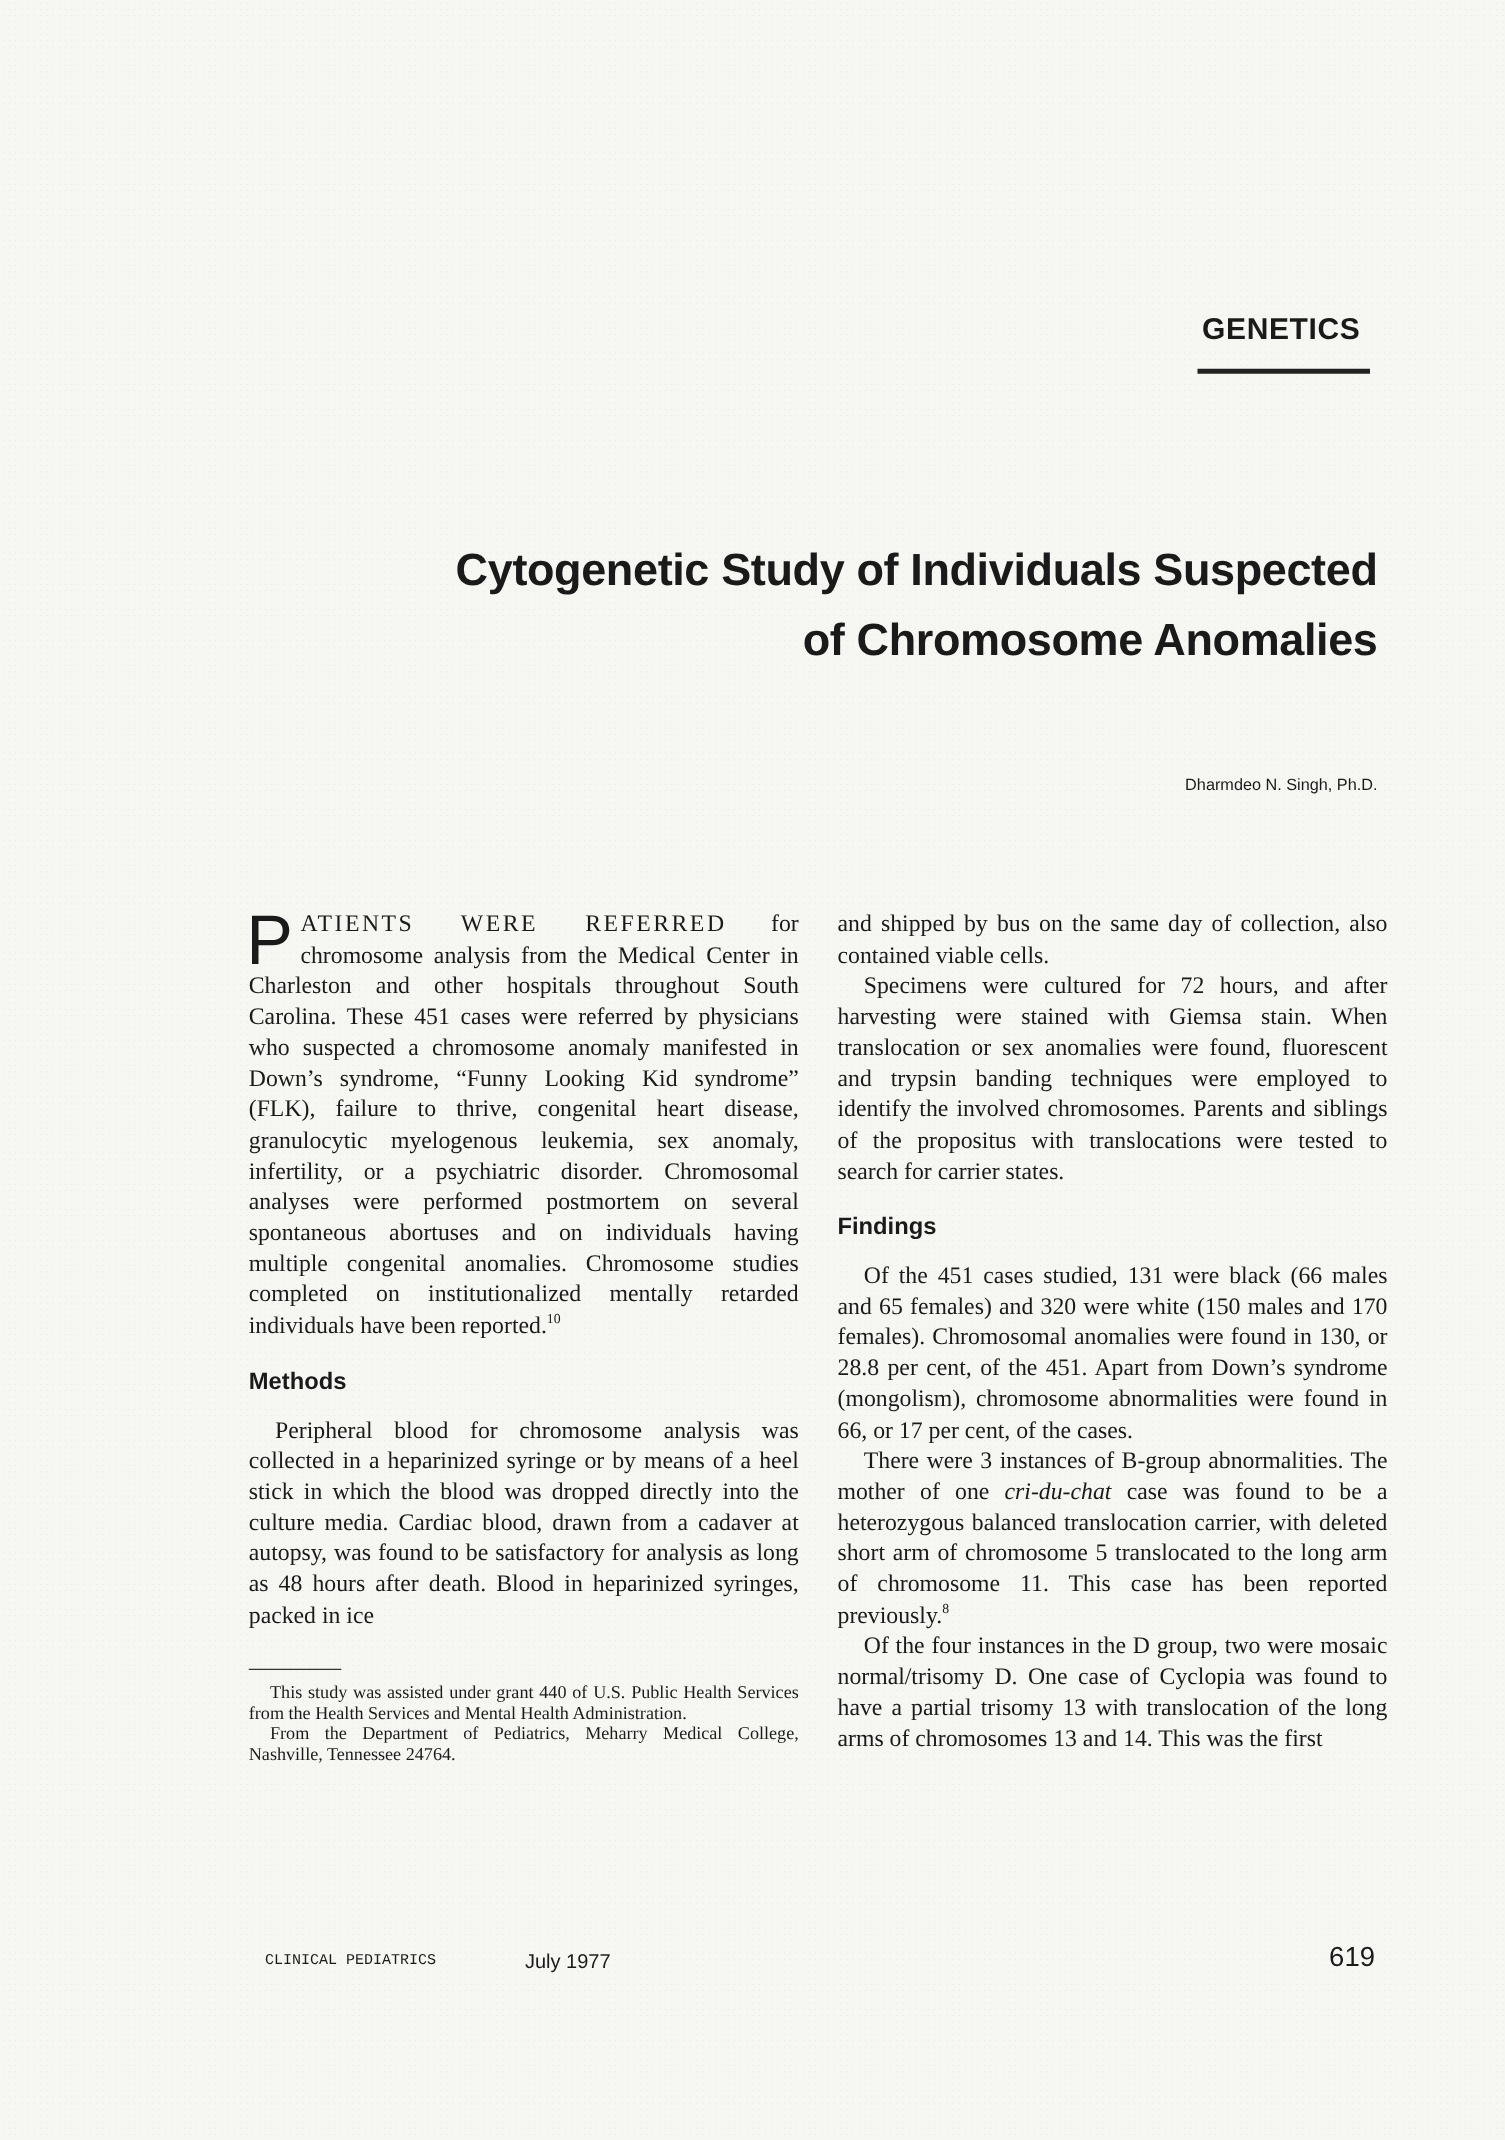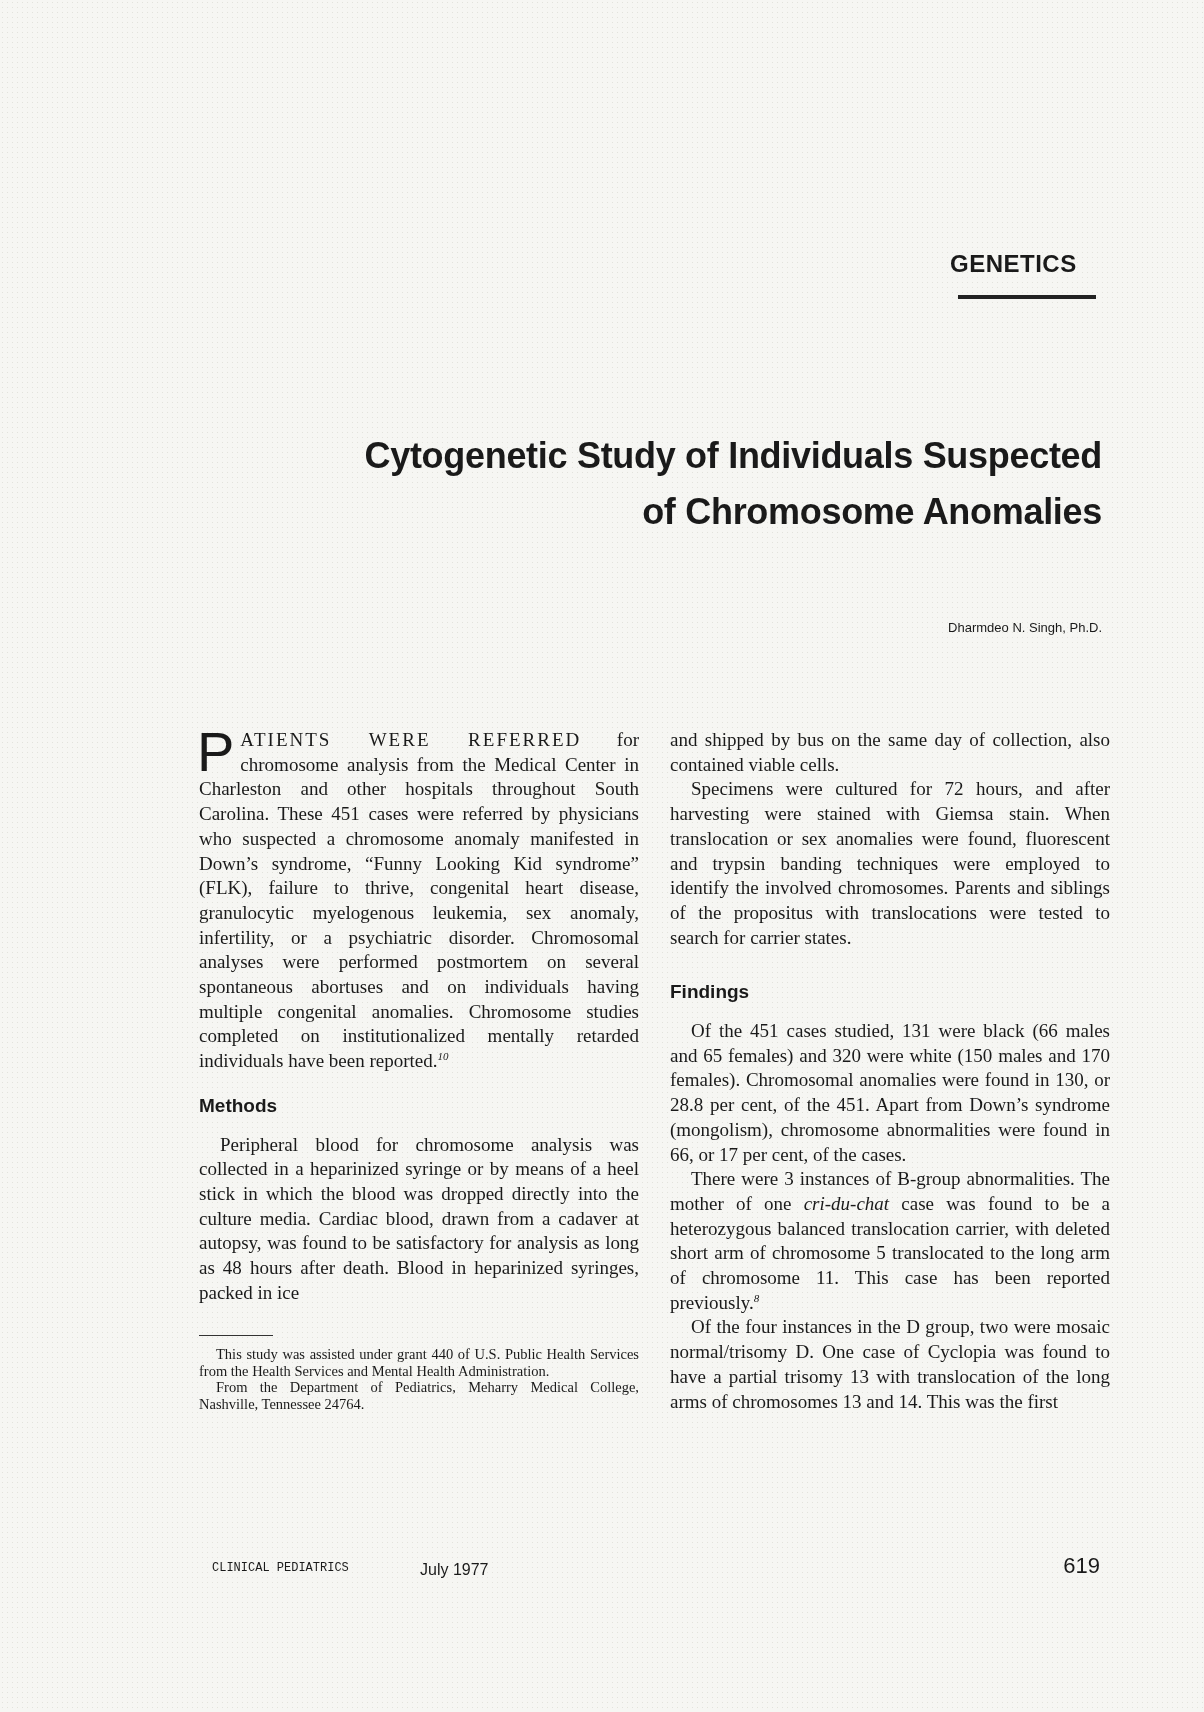--- a/index.html
+++ b/index.html
@@ -5,21 +5,21 @@
   html, body { margin: 0; padding: 0; }
   body {
     width: 1204px; height: 1712px; position: relative; overflow: hidden;
     background: #f6f6f3;
     background-image: radial-gradient(#e2e2dc 0.6px, transparent 0.7px);
     background-size: 5px 5px;
     color: #1a1a1a;
     font-family: "Liberation Serif", serif;
   }
   .section-tag {
-    position: absolute; left: 950px; top: 250px; width: 150px; text-align: left;
+    position: absolute; left: 950px; top: 250px; width: 150px; text-align: center;
     font-family: "Liberation Sans", sans-serif; font-weight: bold; font-size: 24px; letter-spacing: 0.5px;
   }
   .section-rule {
     position: absolute; left: 958px; top: 295px; width: 138px; height: 4px; background: #222;
   }
   .title {
     position: absolute; left: 180px; top: 428px; width: 922px; text-align: right;
     font-family: "Liberation Sans", sans-serif; font-weight: bold; font-size: 36px; line-height: 56px;
     letter-spacing: -0.3px;
   }
@@ -36,21 +36,21 @@
   .col p.no-indent { text-indent: 0; }
   .dropcap {
     float: left; font-family: "Liberation Sans", sans-serif; font-size: 56px; line-height: 44px;
     margin: 2px 6px 0 -2px;
   }
   .smallcaps { letter-spacing: 2px; }
   h3 {
     font-family: "Liberation Sans", sans-serif; font-weight: bold; font-size: 19px;
     margin: 20px 0 14px 0;
   }
-  sup { font-size: 11px; line-height: 0; font-style: italic; }
+  sup { font-size: 11px; line-height: 0; }
   .fn-rule { width: 74px; height: 1px; background: #333; margin: 30px 0 10px 0; }
   .footnote { font-size: 14.5px; line-height: 16.5px; }
   .footnote p { text-indent: 17px; }
   .footer-journal {
     position: absolute; left: 212px; top: 1561px;
     font-family: Liberation Mono, monospace; font-size: 12px;
   }
   .footer-date {
     position: absolute; left: 420px; top: 1561px;
     font-family: "Liberation Sans", sans-serif; font-size: 16px;
@@ -83,21 +83,21 @@
   <div class="footnote">
     <p>This study was assisted under grant 440 of U.S. Public Health Services from the Health Services and Mental Health Administration.</p>
     <p>From the Department of Pediatrics, Meharry Medical College, Nashville, Tennessee 24764.</p>
   </div>
 </div>
 
 <div class="col col-right">
   <p class="no-indent">and shipped by bus on the same day of collection, also contained viable cells.</p>
   <p>Specimens were cultured for 72 hours, and after harvesting were stained with Giemsa stain. When translocation or sex anomalies were found, fluorescent and trypsin banding techniques were employed to identify the involved chromosomes. Parents and siblings of the propositus with translocations were tested to search for carrier states.</p>
 
-  <h3 style="margin-top:30px;">Findings</h3>
+  <h3 style="margin-top:20px;">Findings</h3>
   <p>Of the 451 cases studied, 131 were black (66 males and 65 females) and 320 were white (150 males and 170 females). Chromosomal anomalies were found in 130, or 28.8 per cent, of the 451. Apart from Down’s syndrome (mongolism), chromosome abnormalities were found in 66, or 17 per cent, of the cases.</p>
   <p><span>There were 3 instances of B-group abnormalities. The mother of one </span><i>cri-du-chat</i><span> case was found to be a heterozygous balanced translocation carrier, with deleted short arm of chromosome 5 translocated to the long arm of chromosome 11. This case has been reported previously.</span><sup>8</sup></p>
   <p>Of the four instances in the D group, two were mosaic normal/trisomy D. One case of Cyclopia was found to have a partial trisomy 13 with translocation of the long arms of chromosomes 13 and 14. This was the first</p>
 </div>
 
 <div class="footer-journal">CLINICAL PEDIATRICS</div>
 <div class="footer-date">July 1977</div>
 <div class="page-number">619</div>
 
 </body></html>

